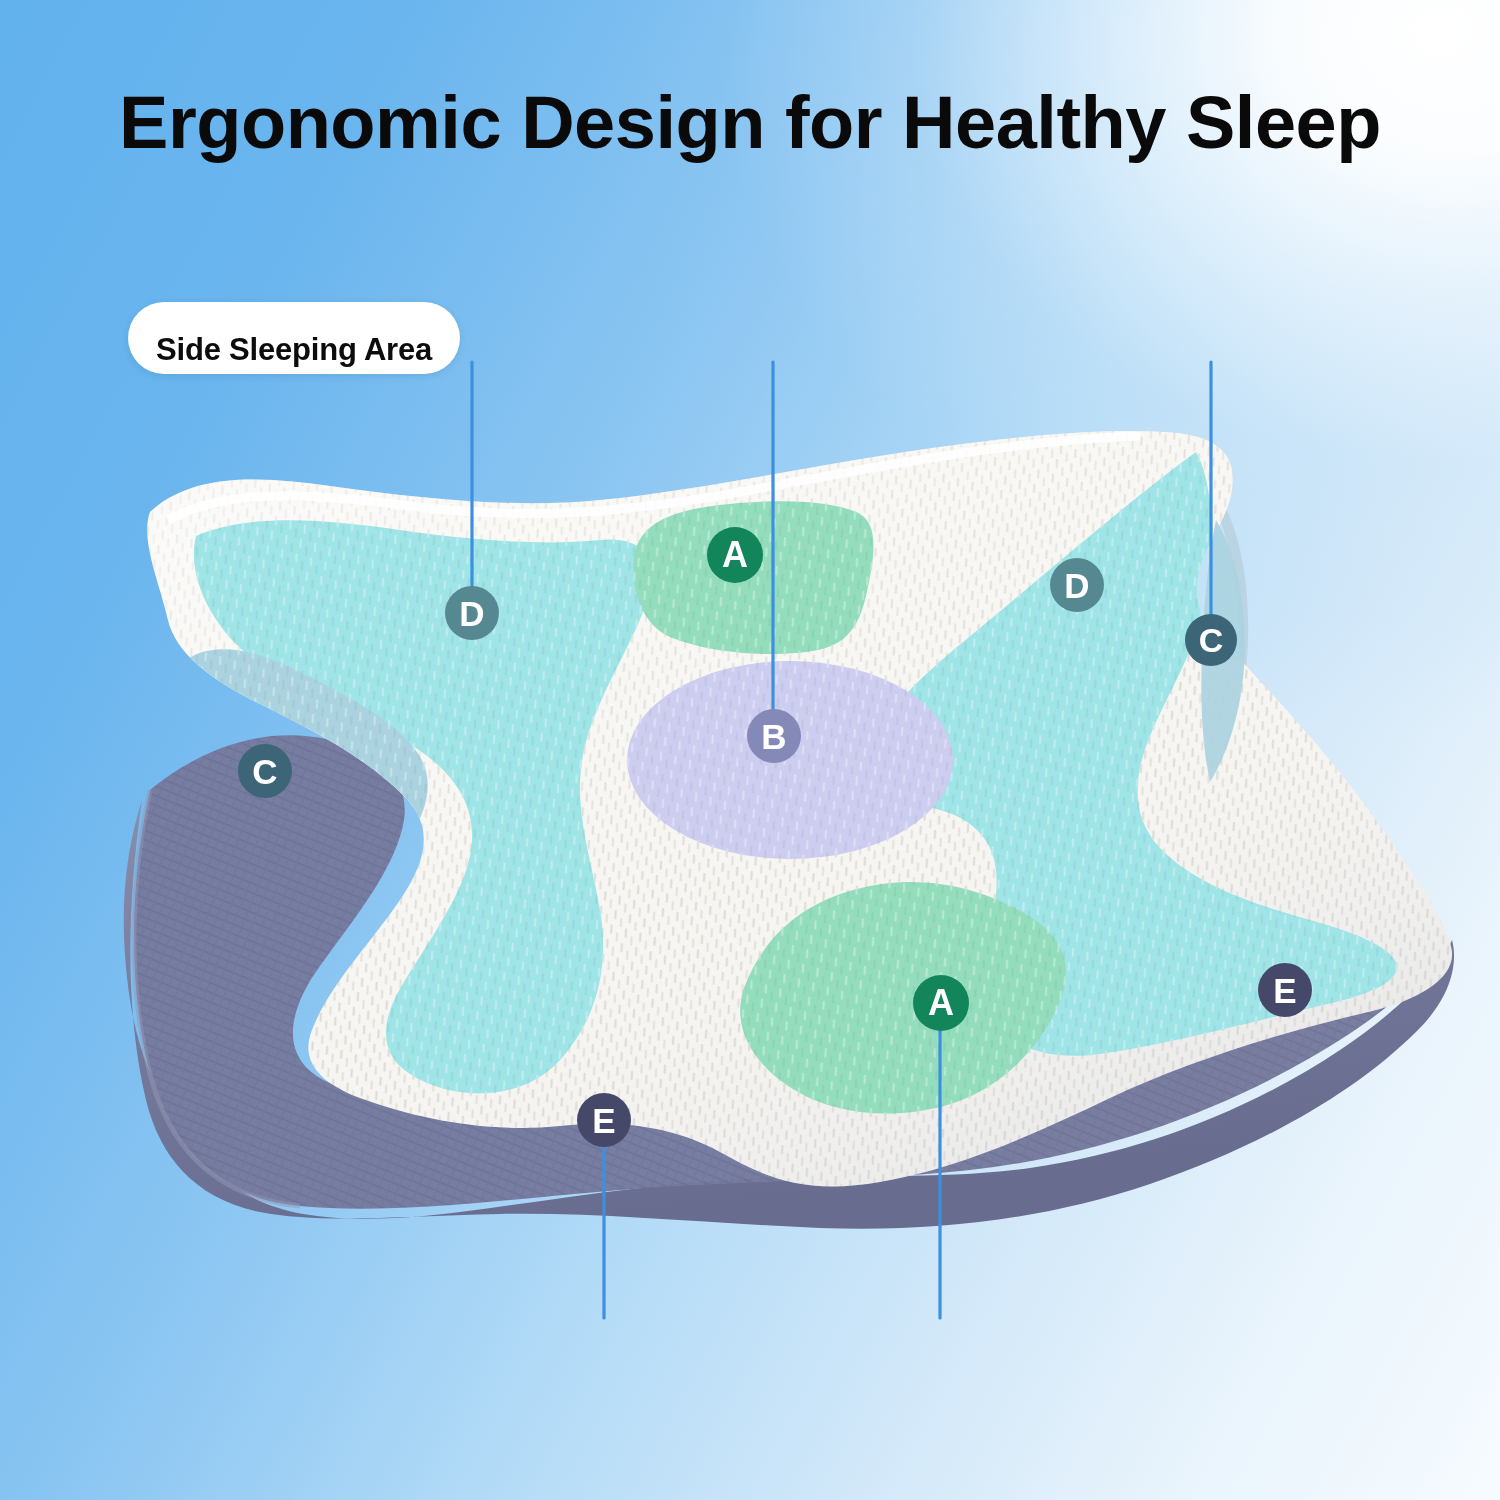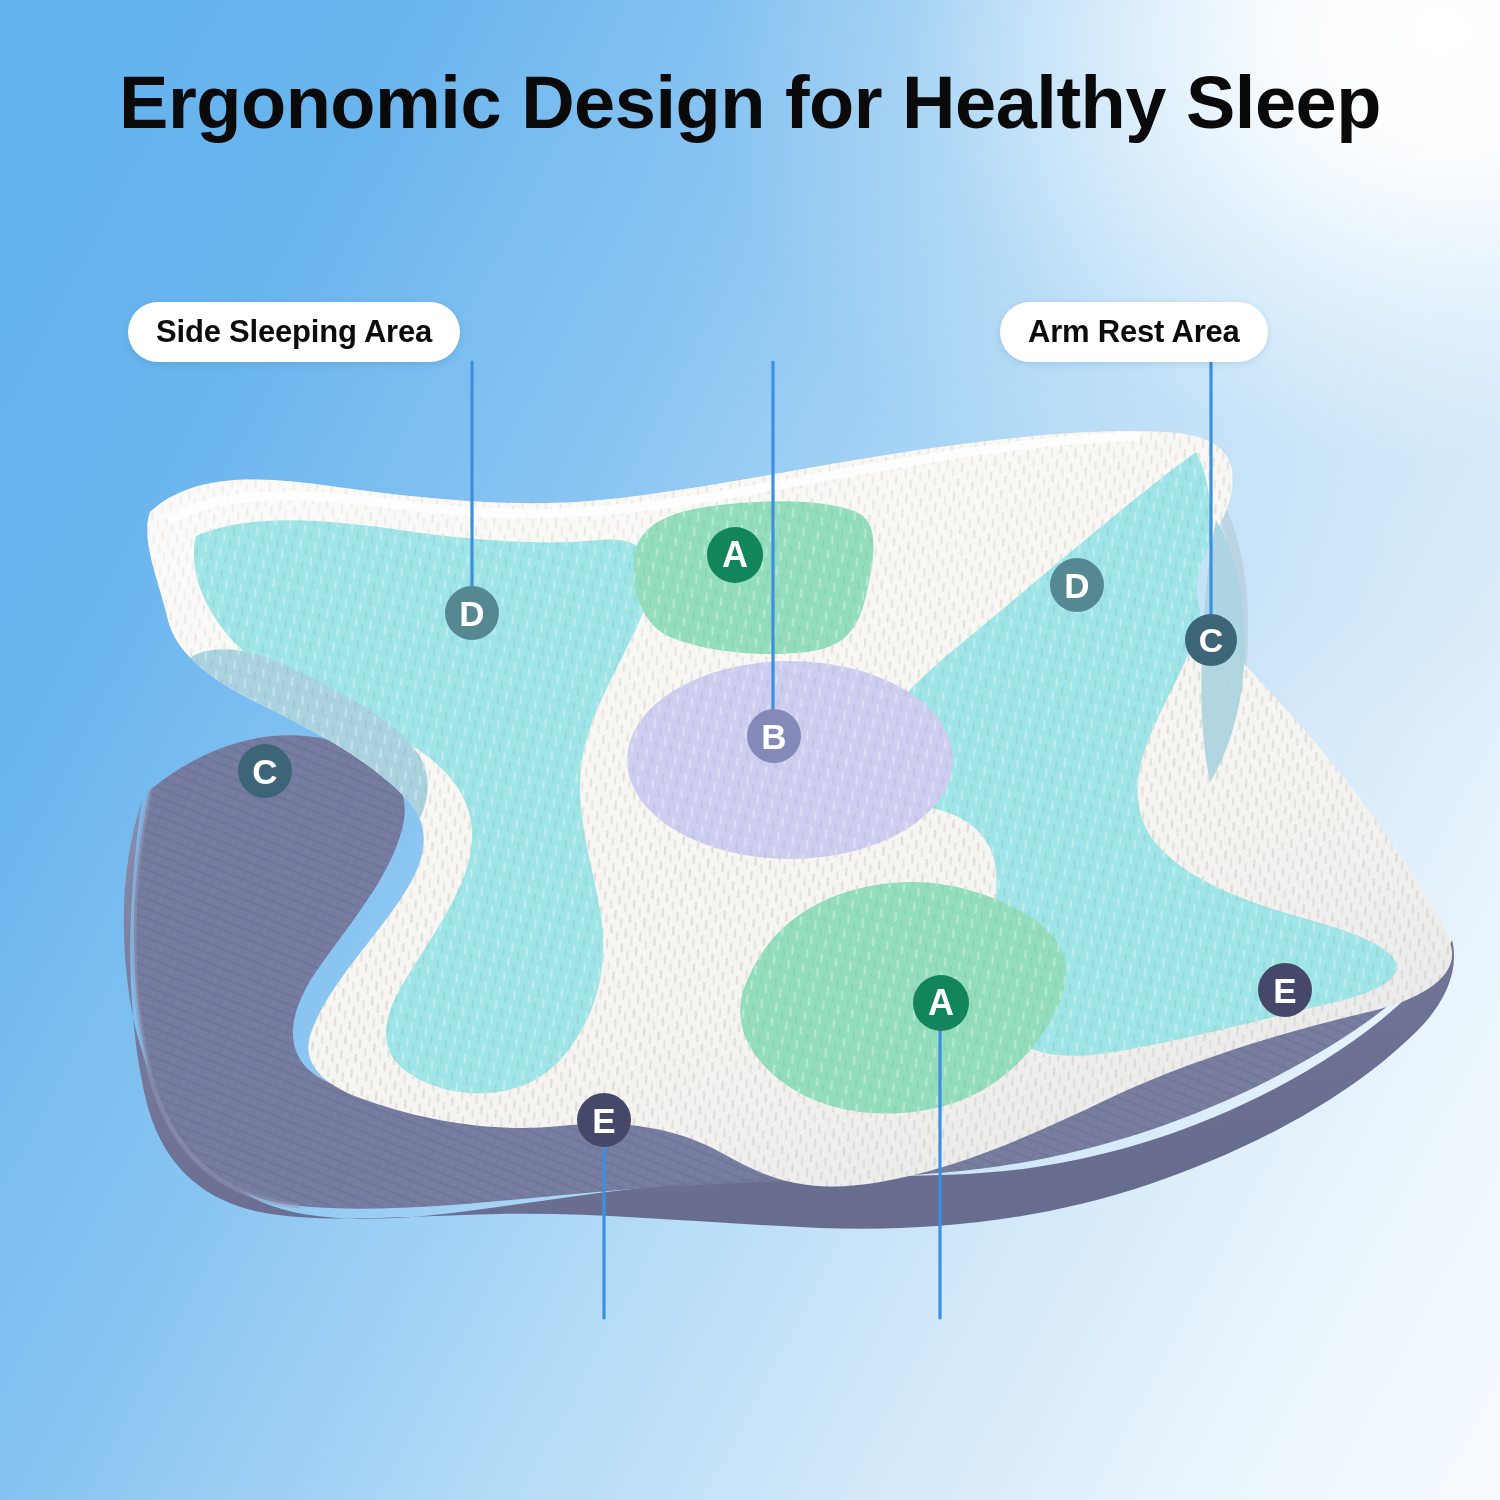--- a/index.html
+++ b/index.html
@@ -22,21 +22,21 @@
       linear-gradient(118deg, #62b2ee 0%, #6ab5ee 18%, #8cc6f2 38%, #b3dbf7 56%, #d2e8f9 72%, #e9f4fc 86%, #f6fbff 100%);
     overflow: hidden;
   }
 
   
   #header {
     position: absolute;
     top: 0; left: 0;
     width: 1500px;
     text-align: center;
-    padding-top: 64px;
+    padding-top: 84px;
   }
   #page-title {
     font-size: 74px;
     font-weight: bold;
     color: #0a0a0a;
     letter-spacing: -0.5px;
     line-height: 1.05;
     margin: 0;
     white-space: nowrap;
   }
@@ -46,25 +46,25 @@
     color: #12161a;
     margin: 24px 0 0 0;
     white-space: nowrap;
   }
 
   
   .callout {
     position: absolute;
     background: #ffffff;
     border-radius: 36px;
-    height: 60px;
+    height: 72px;
     display: flex;
-    align-items: flex-start;
+    align-items: flex-end;
     justify-content: center;
-    padding: 12px 28px;
+    padding: 6px 28px;
     box-shadow: 0 2px 7px rgba(20,60,100,0.13);
     box-sizing: border-box;
     z-index: 40;
   }
   .callout-label {
     font-size: 31px;
     font-weight: bold;
     color: #0c0c0c;
     white-space: nowrap;
     letter-spacing: -0.2px;
@@ -435,19 +435,16 @@
 
   <div class="zone-badge" style="left:577px; top:1093px; width:54px; height:54px; background:#454868;">
     <span style="font-size:35px;">E</span>
   </div>
 
   <div class="callout" style="left:128px; top:302px;">
     <span class="callout-label">Side Sleeping Area</span>
   </div>
 
 
-  <div class="callout" style="left:1000px; top:302px;">
-    <span class="callout-label">Arm Rest Area</span>
-  </div>
 
 
 
 </div>
 
 </body></html>

